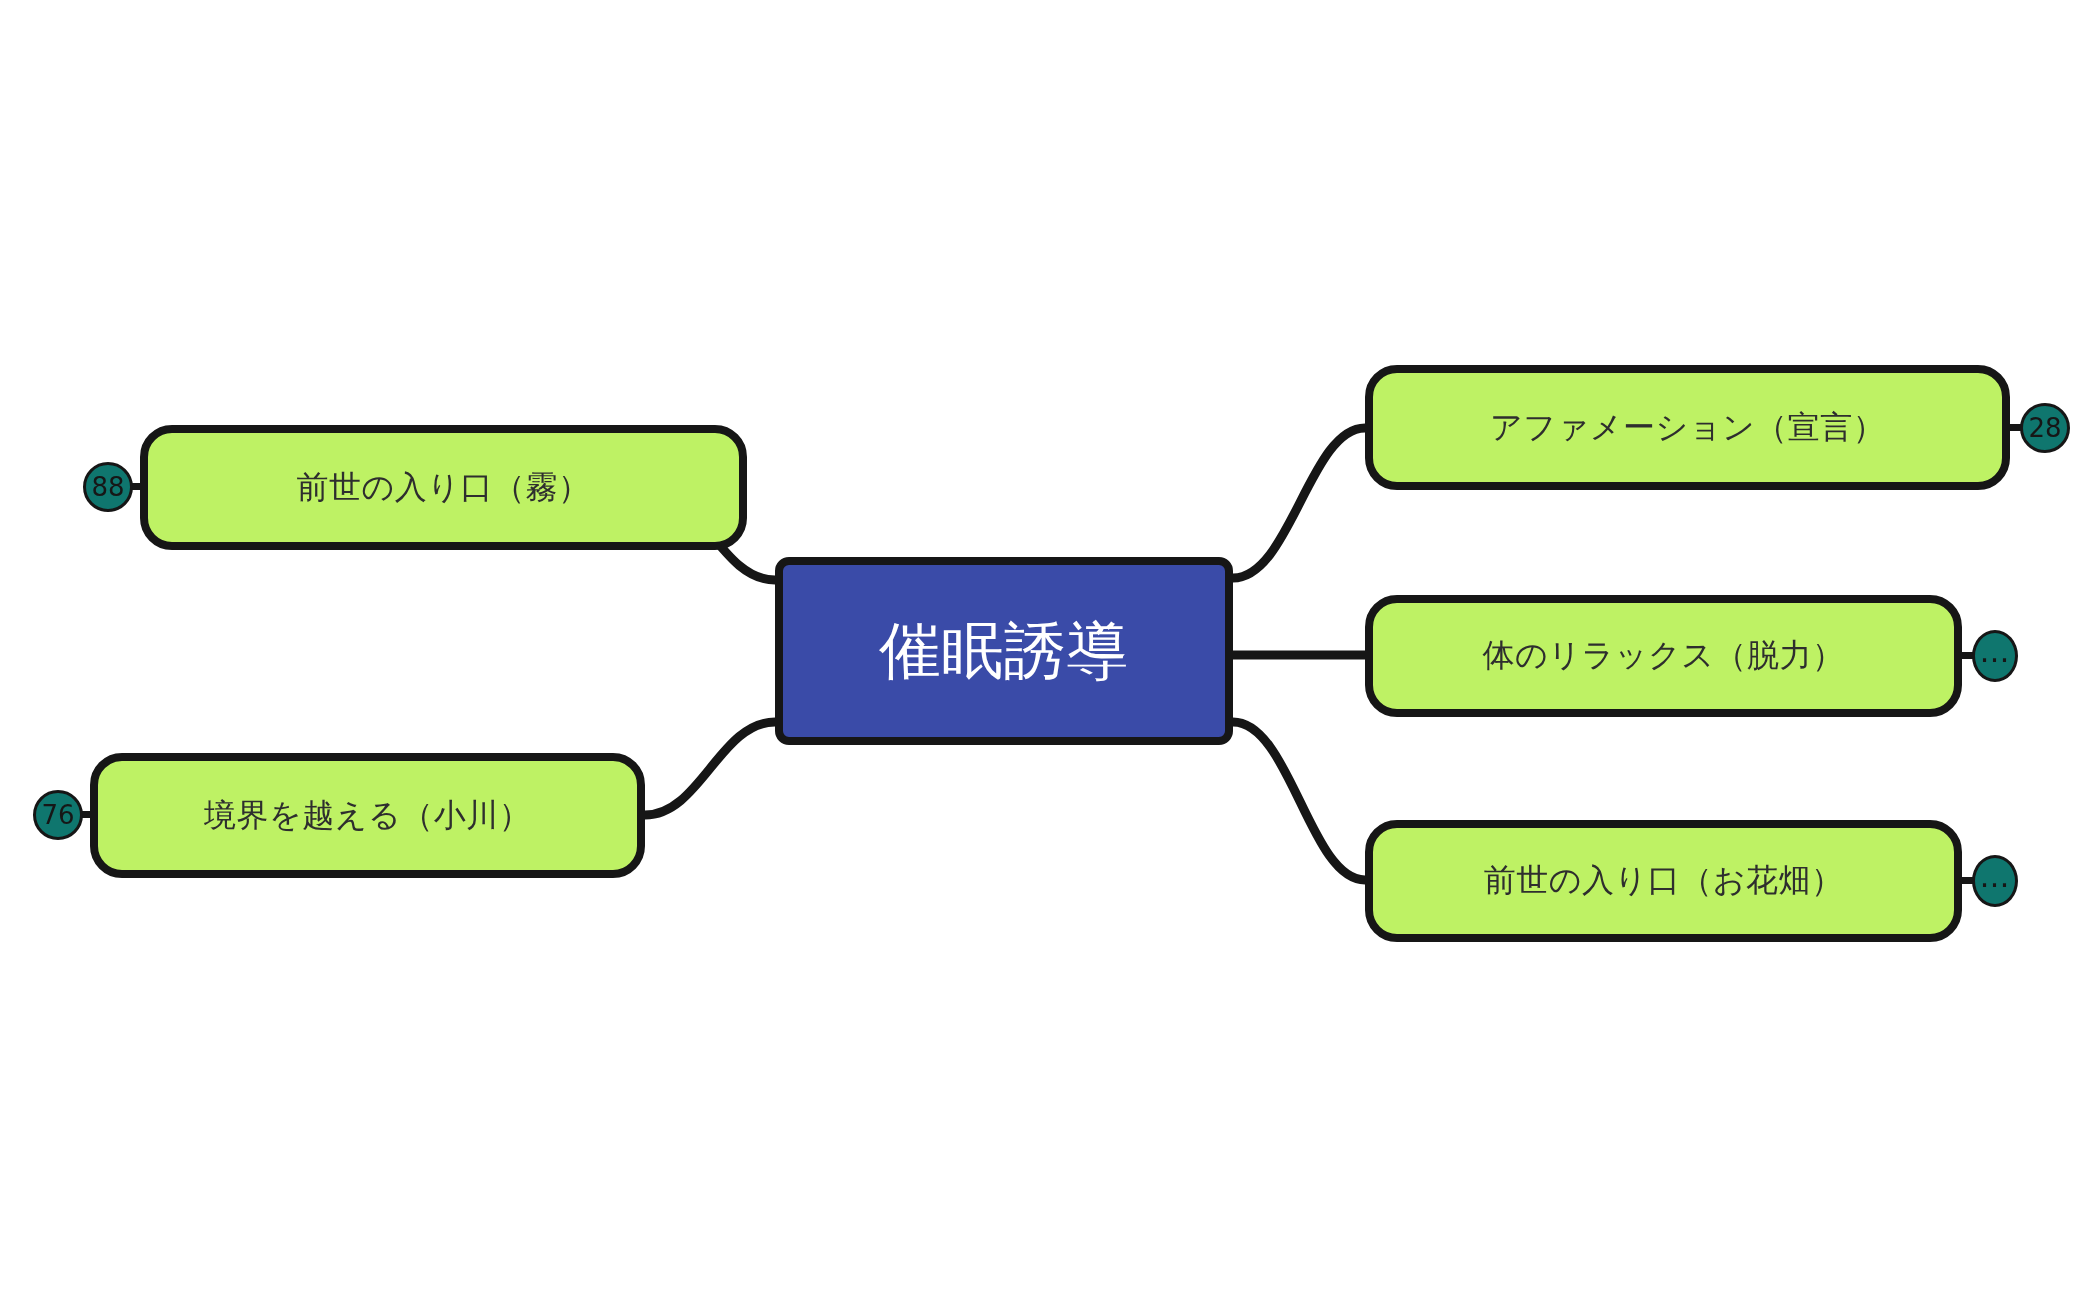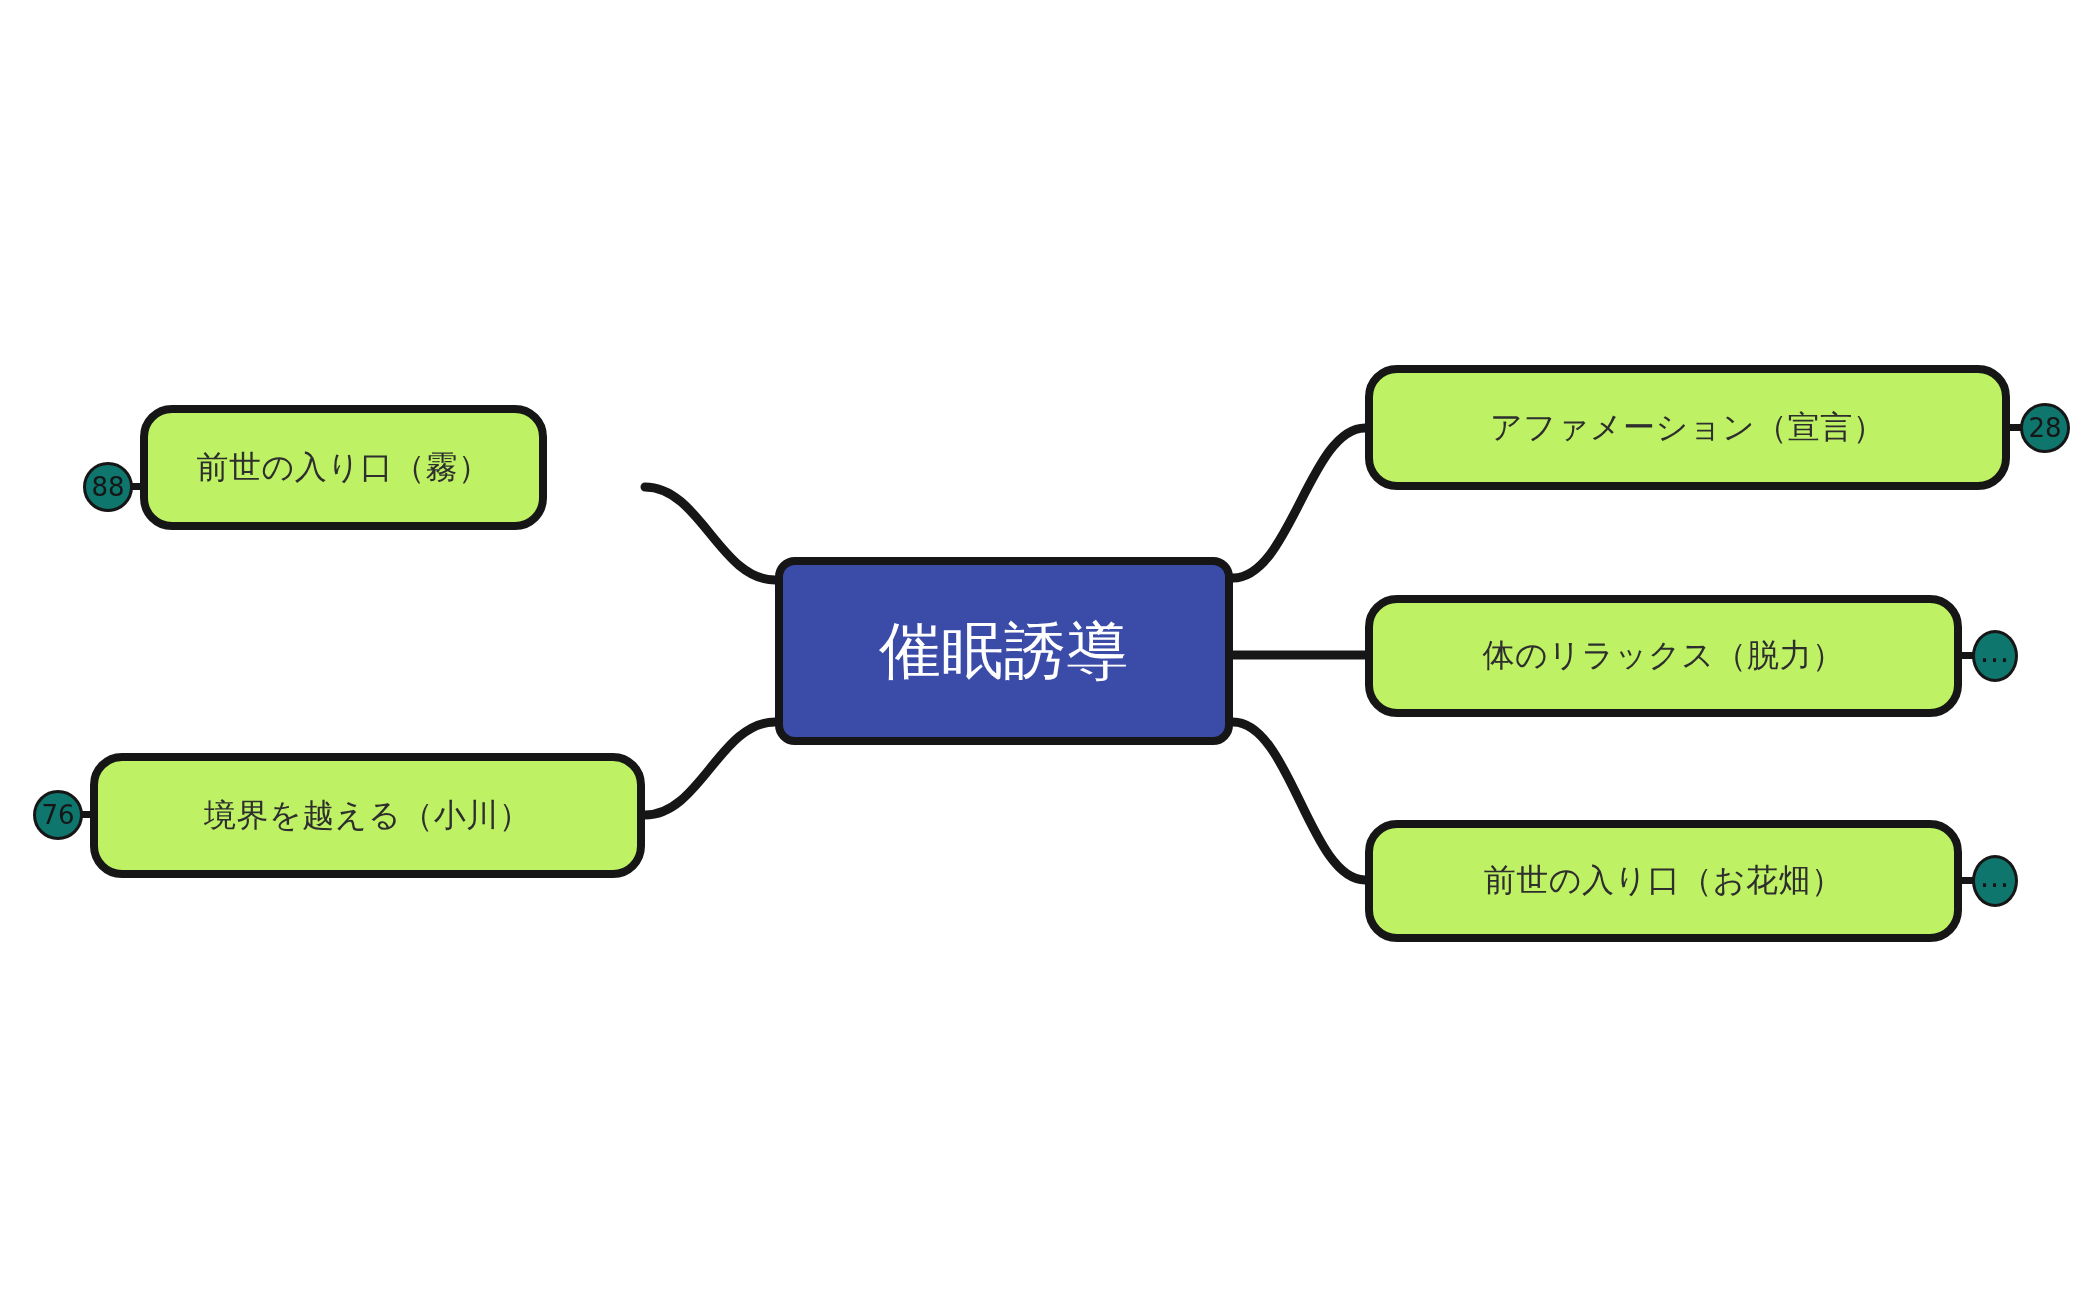--- a/index.html
+++ b/index.html
@@ -36,21 +36,21 @@
     letter-spacing: 0.5px;
     line-height: 1.1;
     white-space: nowrap;
   }
   .node.central {
     background: #3a4ba8;
     border-color: #161616;
     color: #ffffff;
     font-size: 62px;
     justify-content: center;
-    border-radius: 20px;
+    border-radius: 14px;
   }
   .node .label {
     display: block;
     width: 100%;
   }
   .node.left-node .label { text-align: center; padding: 0 14px; }
   .node.right-node .label { text-align: center; padding: 0 18px; }
   .node.central .label { text-align: center; }
 
   .badge {
@@ -96,21 +96,21 @@
   </svg>
 
   <div class="node central" style="left:775px; top:557px; width:458px; height:188px;">
     <span class="label">催眠誘導</span>
   </div>
 
   <div class="badge-stub" style="left:128px; top:483px; width:20px;"></div>
   <div class="badge" style="left:83px; top:462px; width:50px; height:50px;">
     <span>88</span>
   </div>
-  <div class="node left-node" style="left:140px; top:405px; width:407px; height:125px;">
+  <div class="node left-node" style="left:140px; top:425px; width:607px; height:125px;">
     <span class="label">前世の入り口（霧）</span>
   </div>
 
   <div class="badge-stub" style="left:78px; top:811px; width:20px;"></div>
   <div class="badge" style="left:33px; top:790px; width:50px; height:50px;">
     <span>76</span>
   </div>
   <div class="node left-node" style="left:90px; top:753px; width:555px; height:125px;">
     <span class="label">境界を越える（小川）</span>
   </div>

